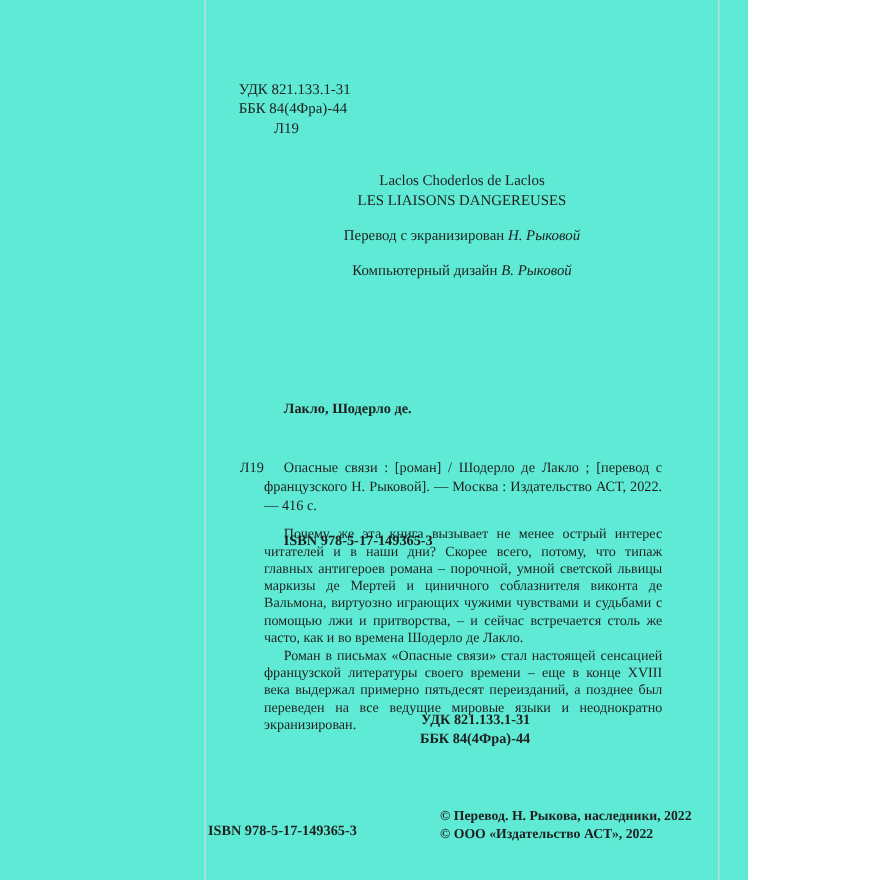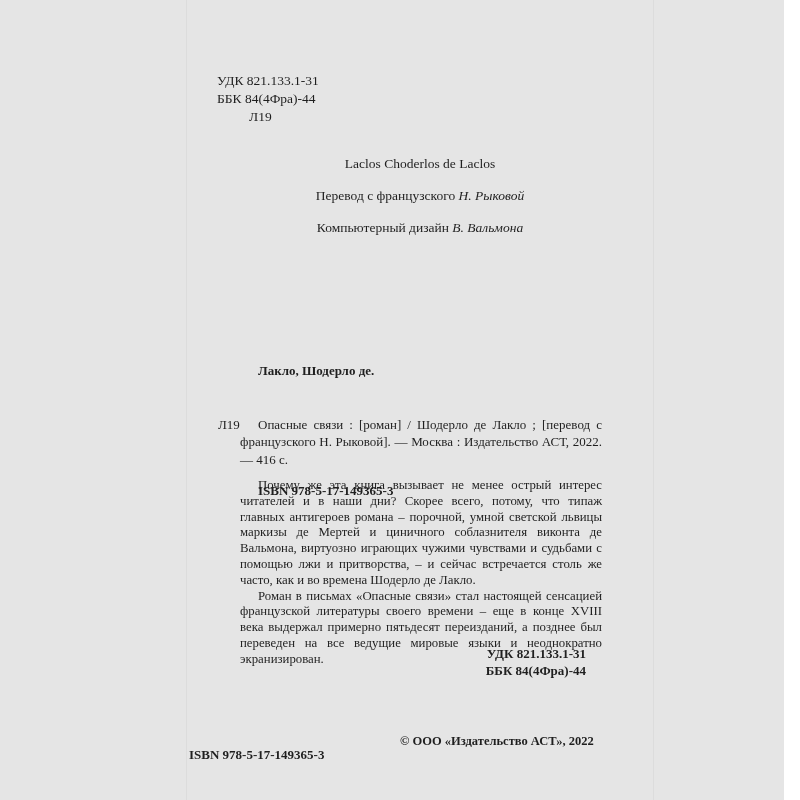--- a/index.html
+++ b/index.html
@@ -1,20 +1,20 @@
 <!DOCTYPE html>
 <html><head>
 <meta charset="utf-8">
 <style>
   html, body { margin: 0; padding: 0; background: #ffffff; }
   .canvas {
     position: relative;
-    width: 784px;
+    width: 680px;
     height: 800px;
-    background: #e5e5e5;
+    background: #5eead4;
     font-family: "Liberation Serif", serif;
     color: #1f1f1f;
     overflow: hidden;
   }
   .page-edge {
     position: absolute;
     top: 0;
     bottom: 0;
     width: 1px;
     background: #dcdcdc;
@@ -127,27 +127,28 @@
   <div class="page-edge edge-right"></div>
 
   <div class="top-codes">
     <div>УДК 821.133.1-31</div>
     <div>ББК 84(4Фра)-44</div>
     <div class="code-l19">Л19</div>
   </div>
 
   <div class="title-block">
     <div>Laclos Choderlos de Laclos</div>
+    <div class="latin-title">LES LIAISONS DANGEREUSES</div>
     <div class="credit">
-      <span>Перевод с французского</span>
+      <span>Перевод с экранизирован</span>
       <span class="it">Н. Рыковой</span>
     </div>
     <div class="credit">
       <span>Компьютерный дизайн</span>
-      <span class="it">В. Вальмона</span>
+      <span class="it">В. Рыковой</span>
     </div>
   </div>
 
   <div class="bib-block">
     <div class="bib-heading">Лакло, Шодерло де.</div>
     <div class="bib-entry-wrap">
       <span class="bib-code">Л19</span>
       <div class="bib-entry">Опасные связи : [роман] / Шодерло де Лакло ; [перевод с французского Н. Рыковой]. — Москва : Издательство АСТ, 2022. — 416 с.</div>
     </div>
     <div class="bib-isbn">ISBN 978-5-17-149365-3</div>
@@ -159,16 +160,17 @@
   </div>
 
   <div class="bottom-codes">
     <div>УДК 821.133.1-31</div>
     <div>ББК 84(4Фра)-44</div>
   </div>
 
   <div class="footer-isbn">ISBN 978-5-17-149365-3</div>
 
   <div class="footer-copyright">
+    <div>© Перевод. Н. Рыкова, наследники, 2022</div>
     <div>© ООО «Издательство АСТ», 2022</div>
   </div>
 
 </div>
 
 </body></html>

